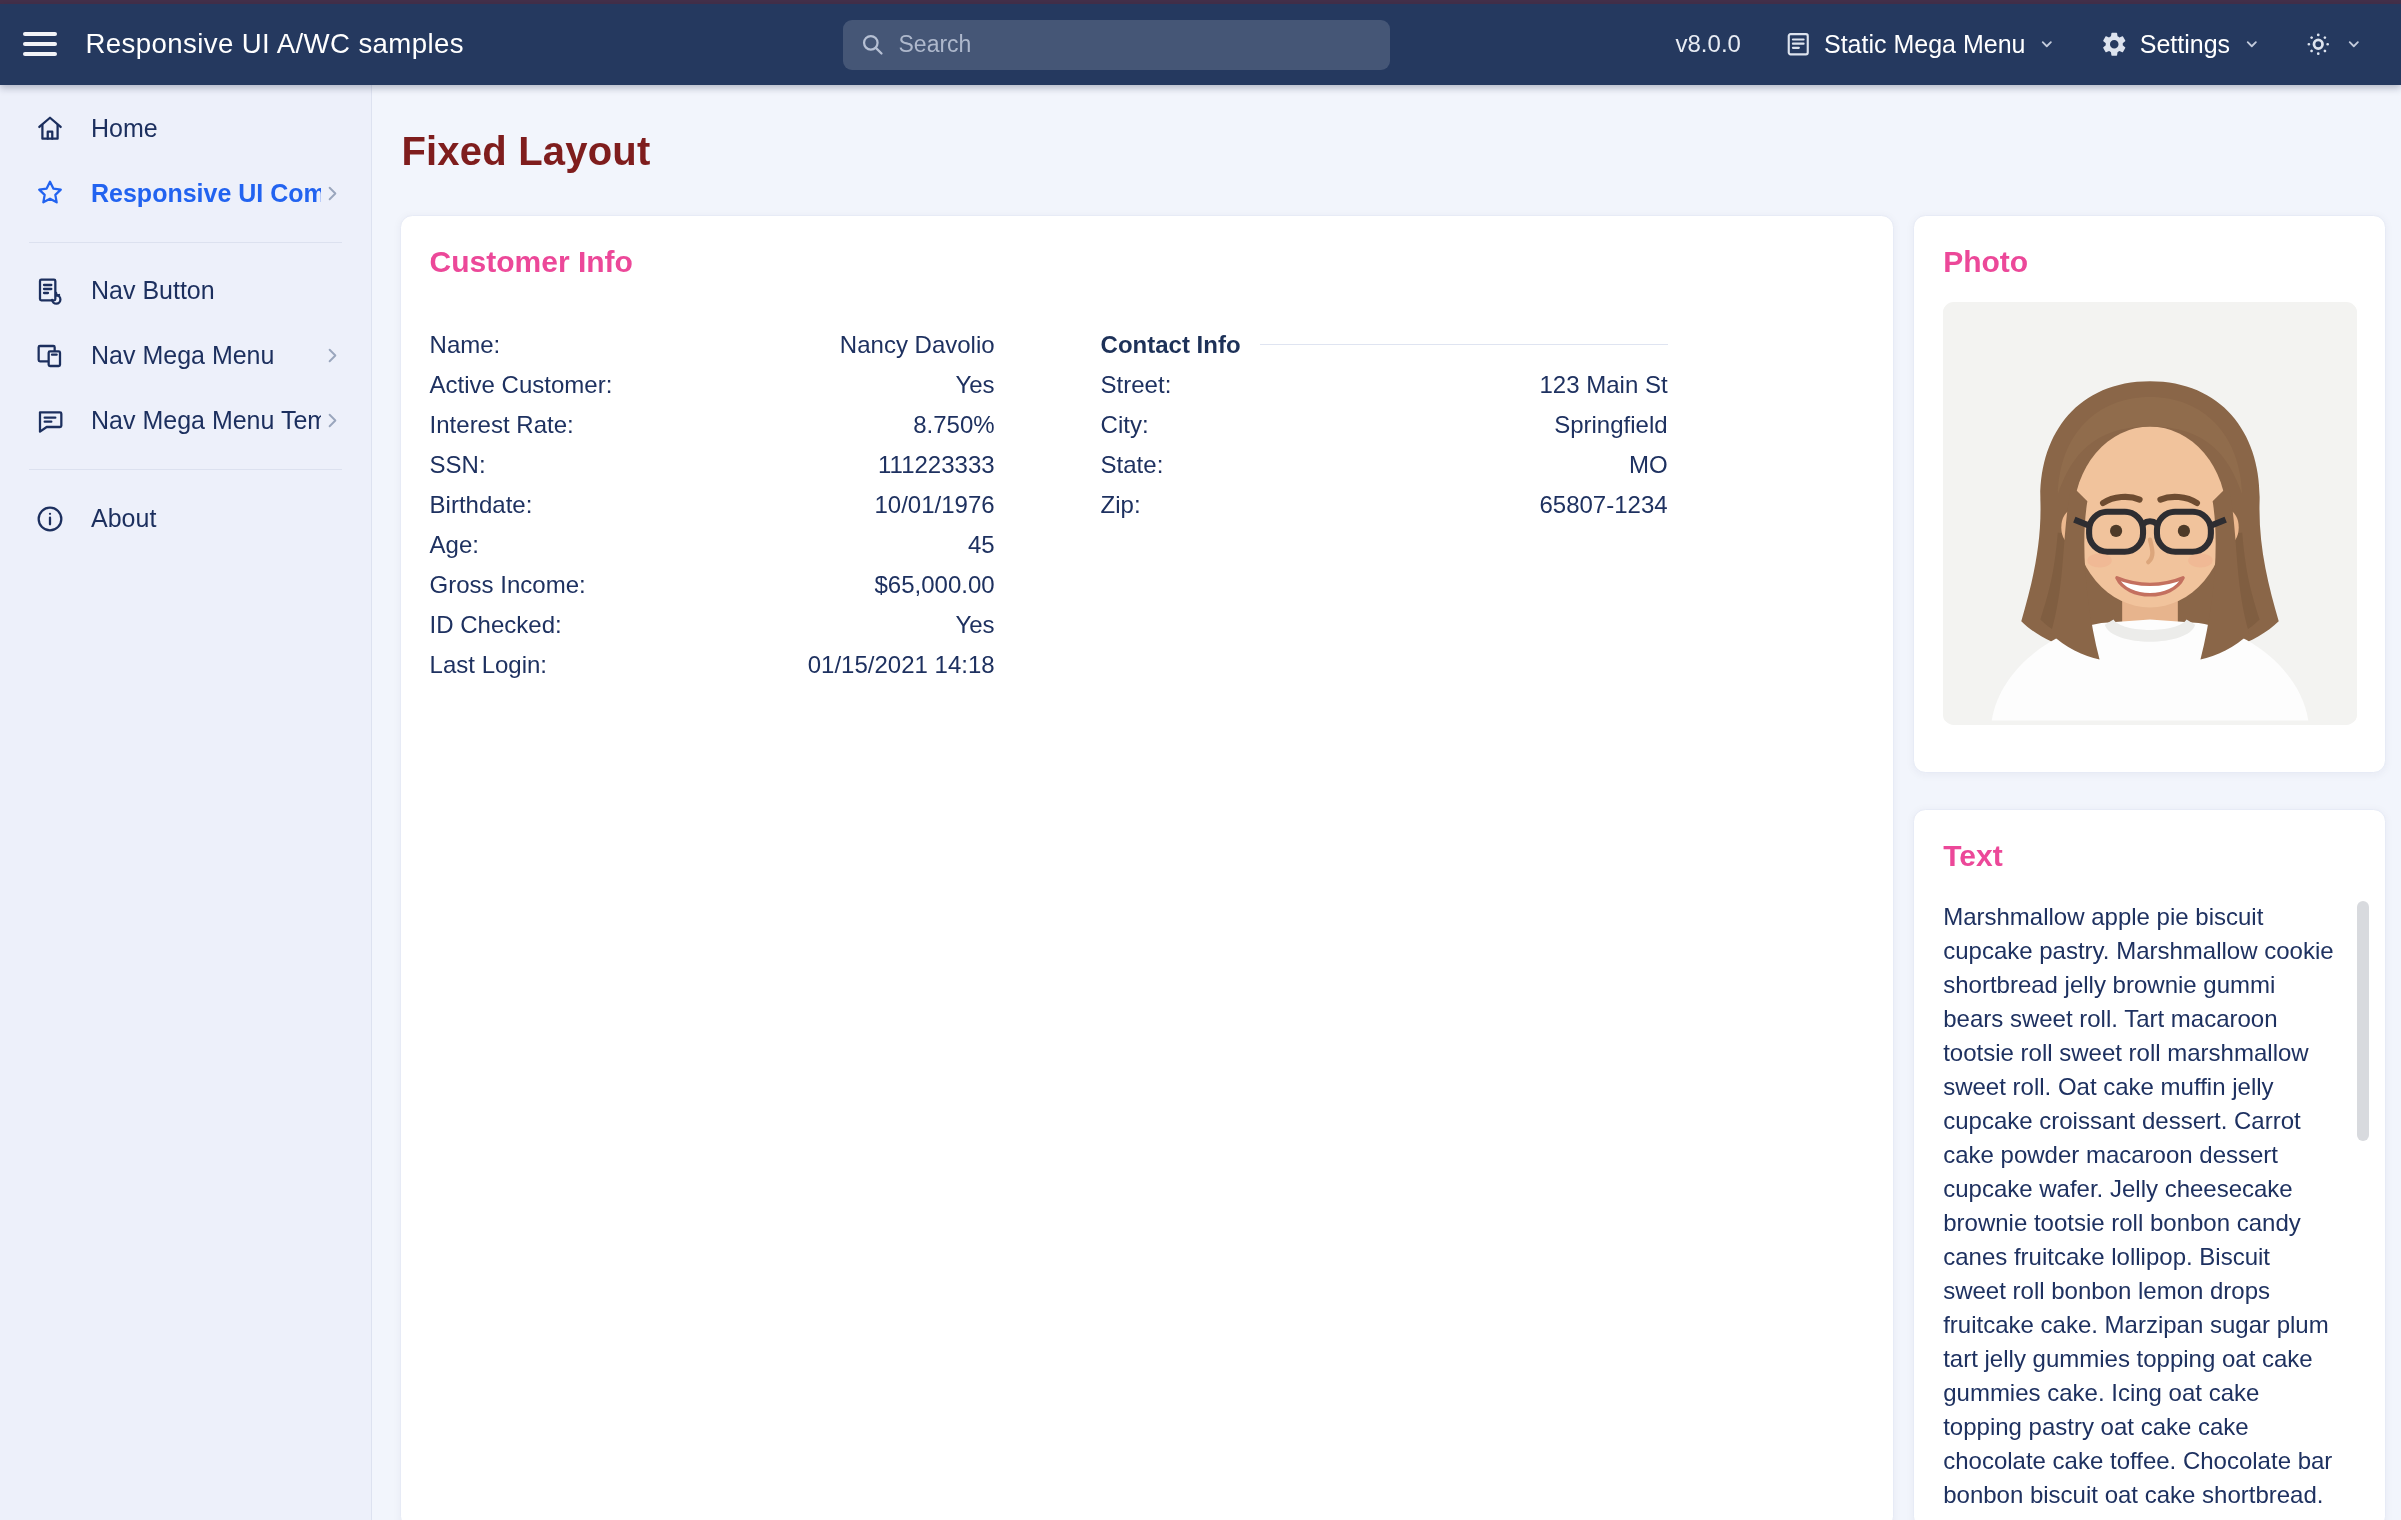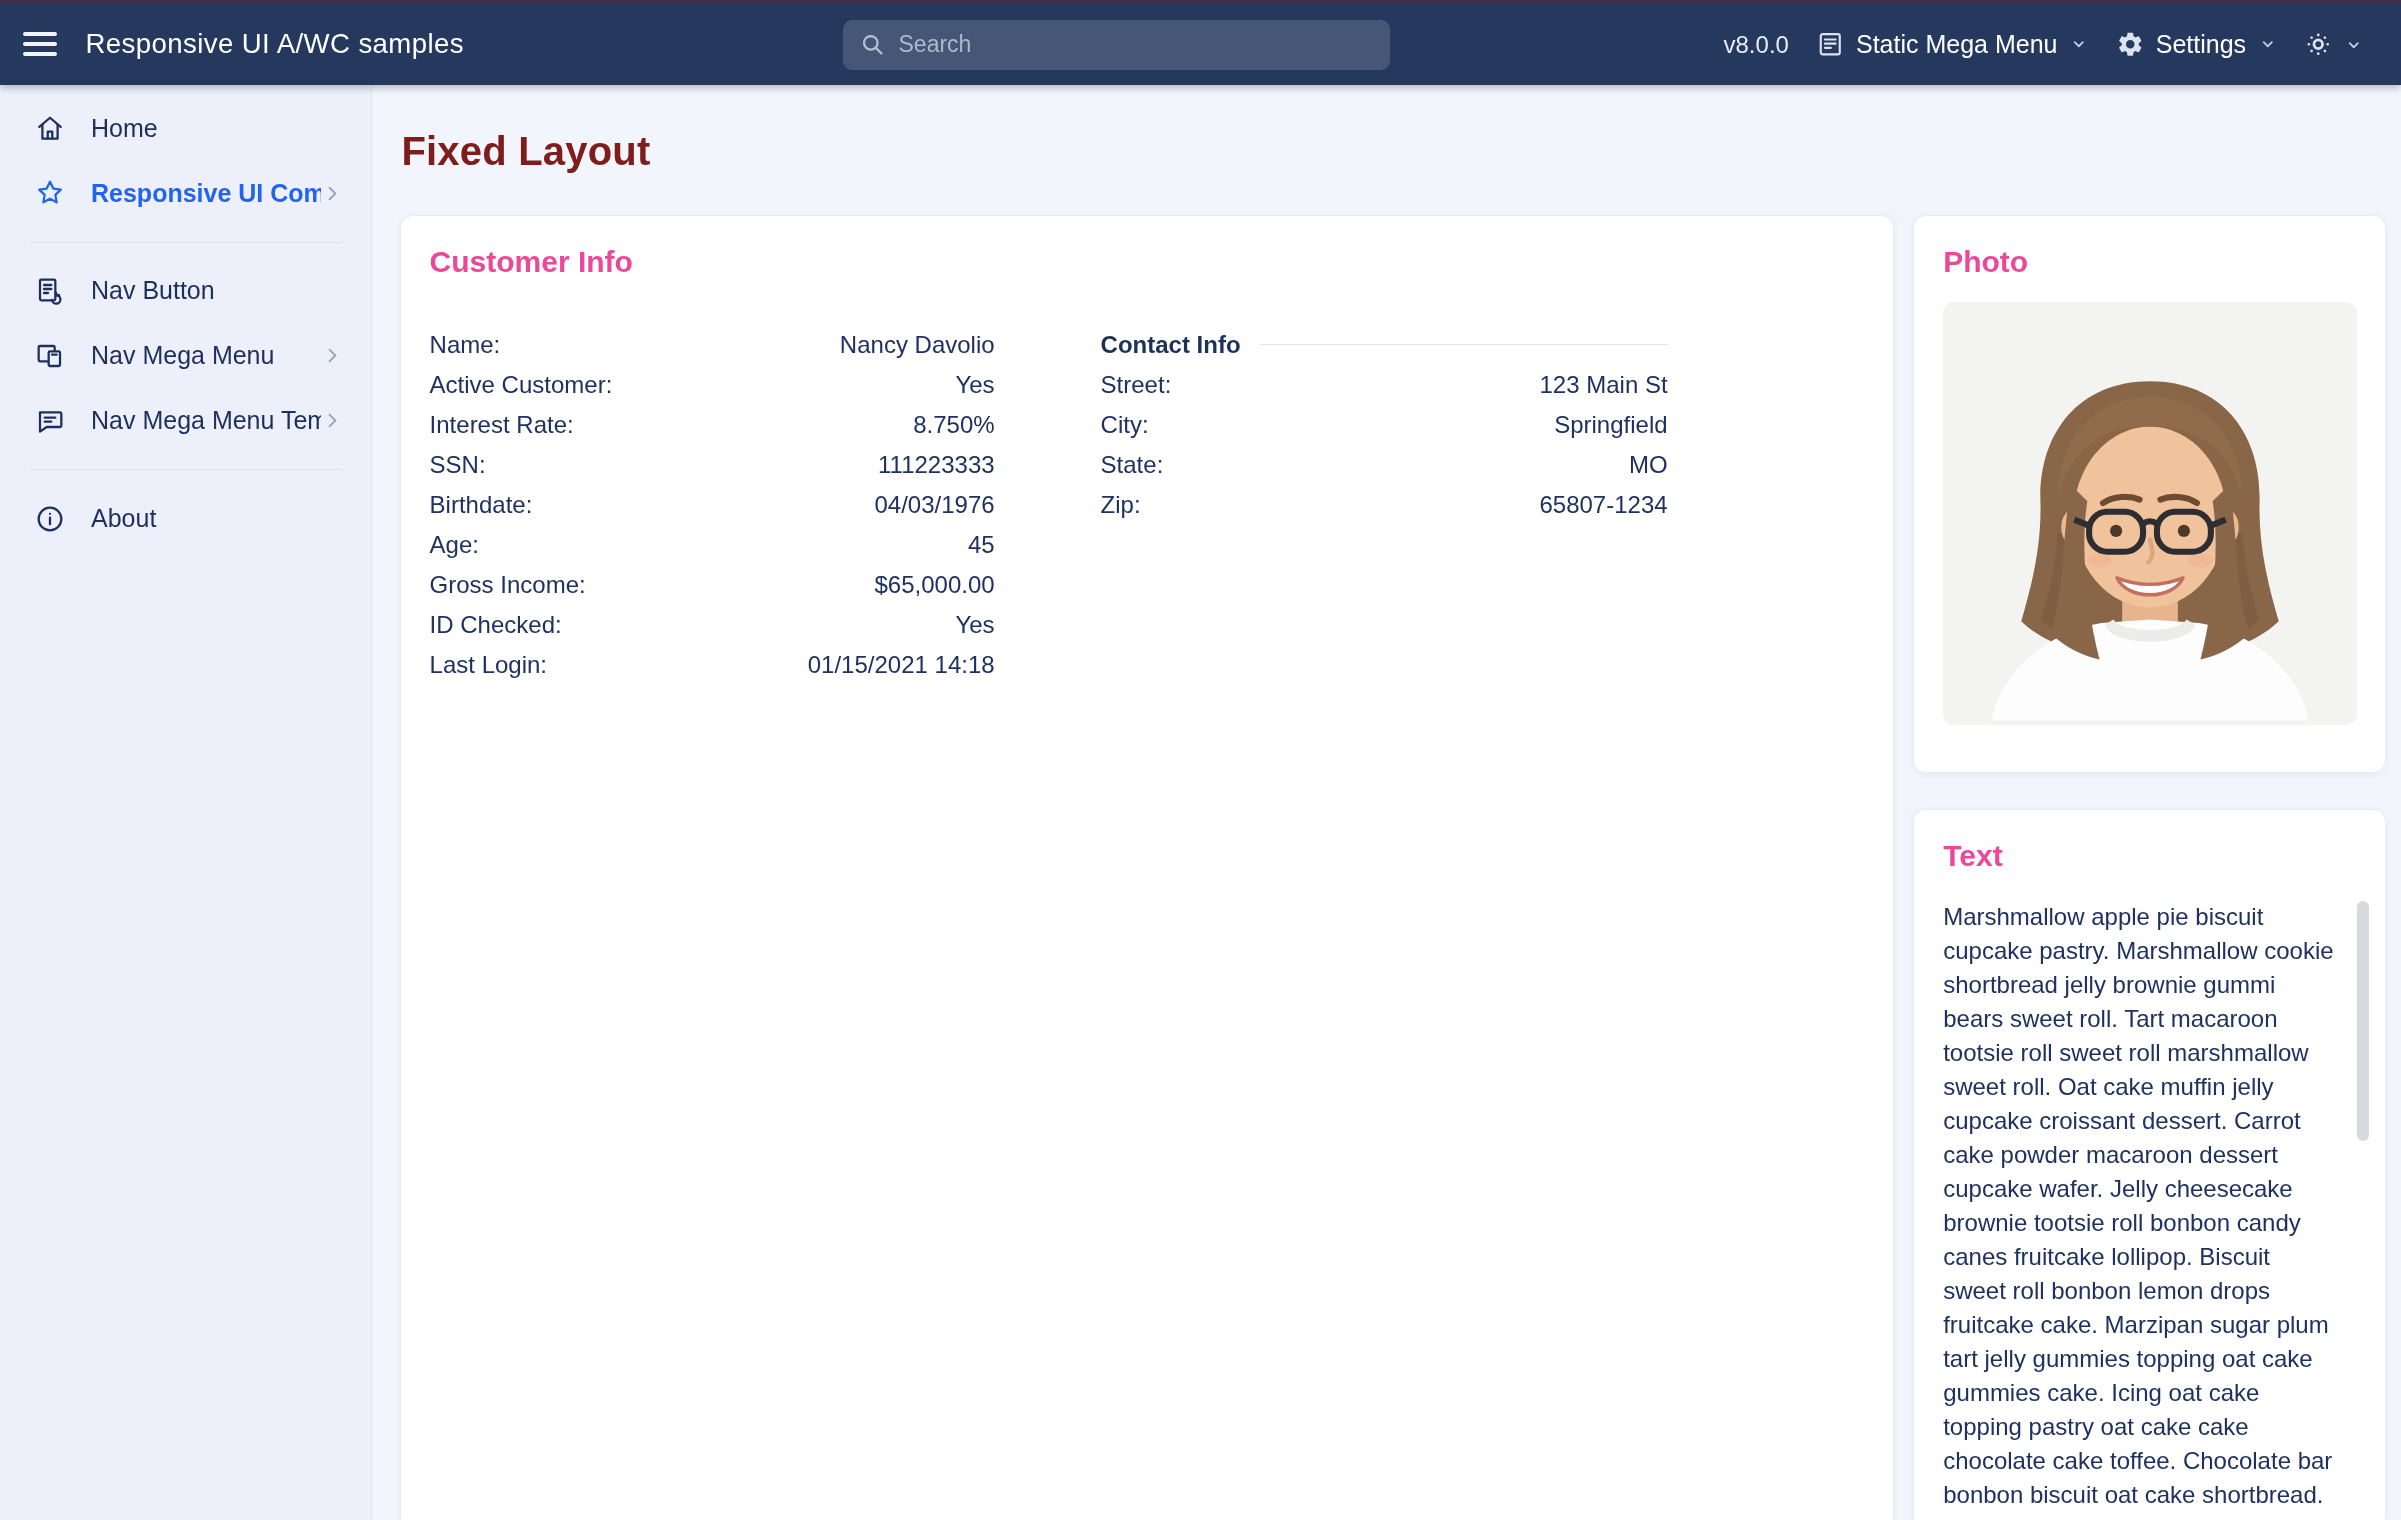--- a/index.html
+++ b/index.html
@@ -22,21 +22,21 @@
     position:absolute; left:843px; top:16px; width:547px; height:50px;
     background:rgba(255,255,255,.15); border-radius:9px;
     display:flex; align-items:center; padding:0 16px;
   }
   .search-box svg { width:27px; height:27px; stroke:#b6c0d4; fill:none; stroke-width:2; stroke-linecap:round; }
   .search-box input {
     flex:1; background:transparent; border:none; outline:none;
     color:#ffffff; font-size:23px; margin-left:12.5px; font-family:inherit;
   }
   .search-box input::placeholder { color:#aeb8cc; }
-  .topbar-right { margin-left:auto; display:flex; align-items:flex-end; gap:27px; }
+  .topbar-right { margin-left:auto; display:flex; align-items:center; gap:43px; }
   .version { color:#e8ecf4; font-size:24px; }
   .tb-item { display:flex; align-items:center; gap:11.6px; color:#ffffff; font-size:25px; cursor:pointer; }
   .tb-item svg.glyph { width:28.5px; height:28.5px; stroke:#dde3ee; fill:none; stroke-width:1.8; stroke-linecap:round; stroke-linejoin:round; }
   .tb-item svg.filled { width:28.5px; height:28.5px; fill:#dde3ee; stroke:none; }
   .tb-item svg.chev { width:19.6px; height:19.6px; stroke:#c3cbdc; fill:none; stroke-width:2.2; stroke-linecap:round; stroke-linejoin:round; }
   
   .layout { display:flex; height:1436px; }
   .sidebar {
     width:372px; background:#edf0fa; border-right:0.9px solid #dde2f0;
     padding-top:11px; flex:none;
@@ -239,21 +239,21 @@
                 <span class="fvalue">8.750%</span>
               </div>
 
               <div class="frow">
                 <span class="flabel">SSN:</span>
                 <span class="fvalue">111223333</span>
               </div>
 
               <div class="frow">
                 <span class="flabel">Birthdate:</span>
-                <span class="fvalue">04/03/1976</span>
+                <span class="fvalue">10/01/1976</span>
               </div>
 
               <div class="frow">
                 <span class="flabel">Age:</span>
                 <span class="fvalue">45</span>
               </div>
 
               <div class="frow">
                 <span class="flabel">Gross Income:</span>
                 <span class="fvalue">$65,000.00</span>

